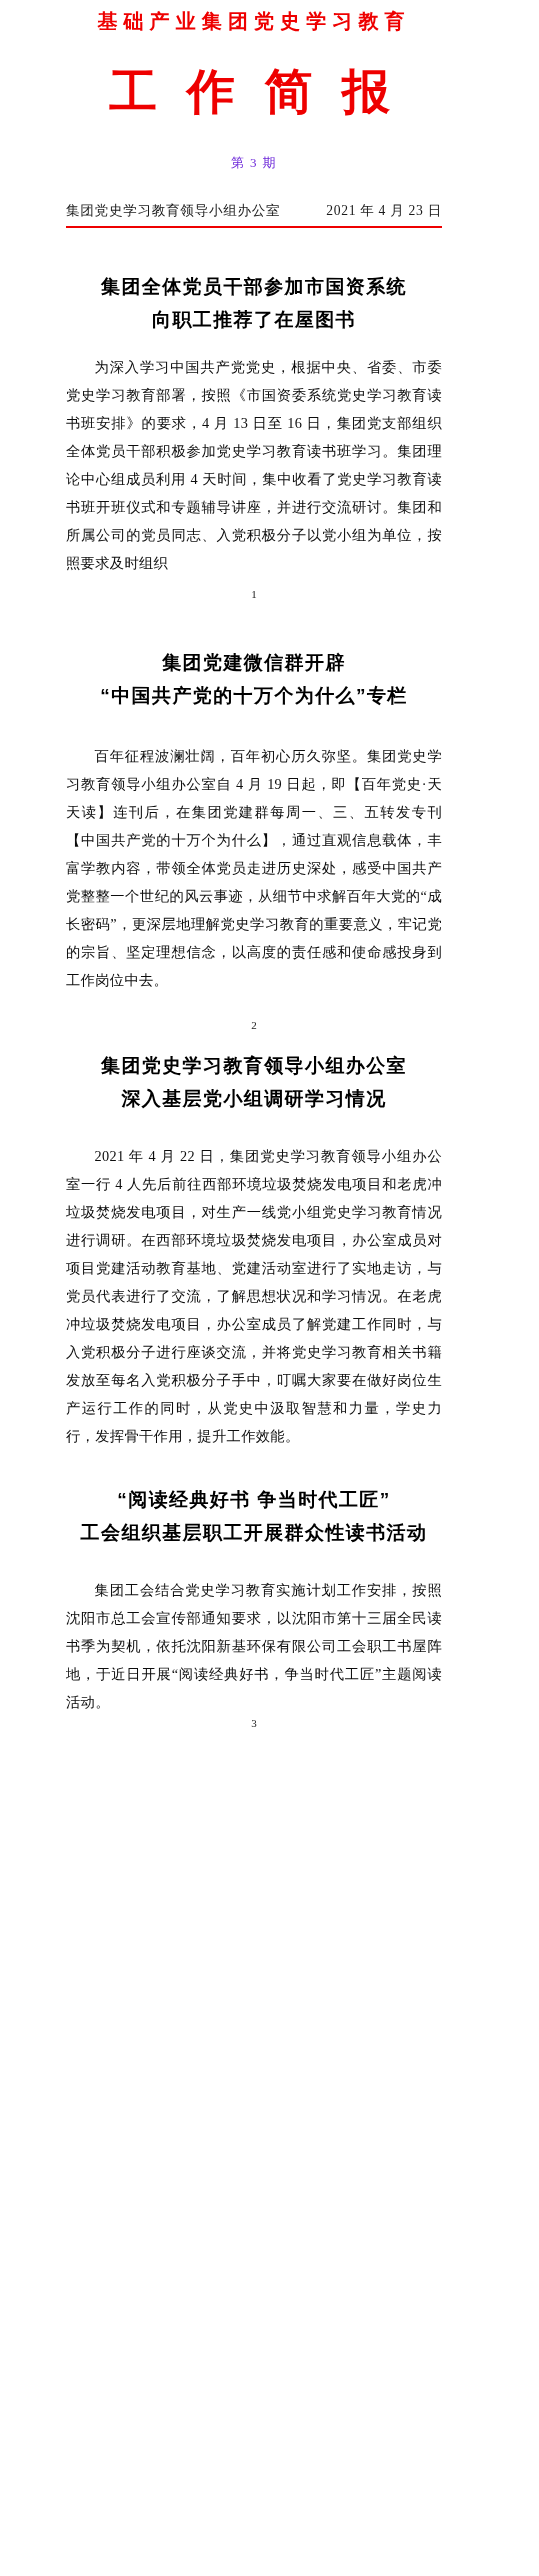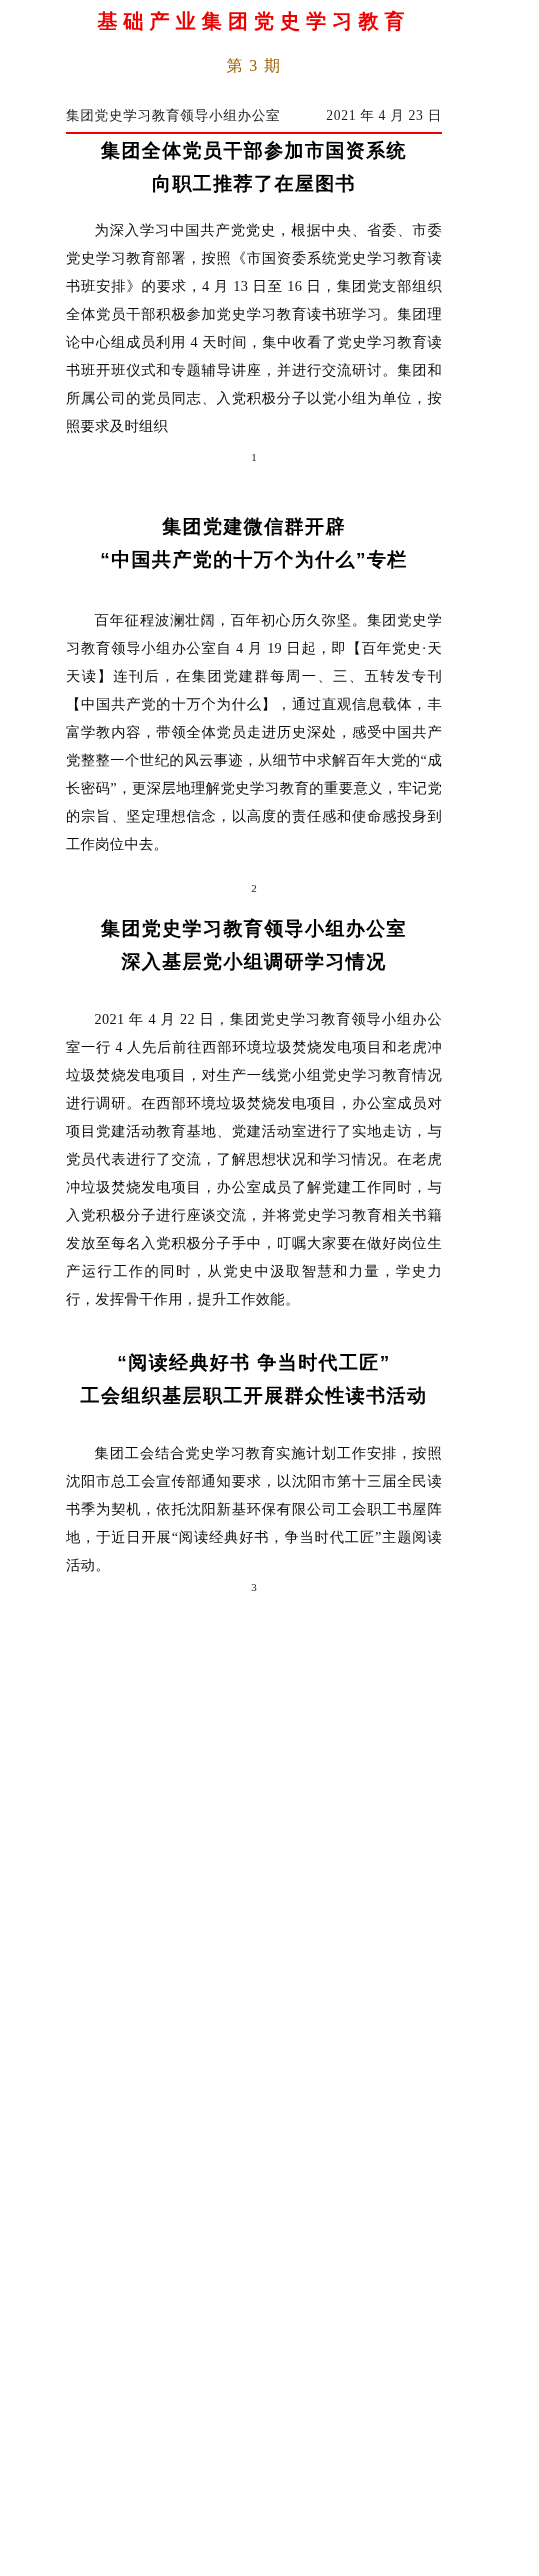--- a/index.html
+++ b/index.html
@@ -26,23 +26,23 @@
     margin-top: 26px;
     color: #ee0000;
     font-size: 48px;
     font-weight: bold;
     letter-spacing: 8.8px;
     line-height: 1.3;
     font-family: "Liberation Serif", "DejaVu Serif", serif;
     white-space: nowrap;
   }
   .issue-no {
-    margin-top: 21px;
-    font-size: 16px;
-    color: #a16207;
+    margin-top: 30px;
+    font-size: 13px;
+    color: #6d28d9;
     letter-spacing: 1.4px;
   }
   .issuer-row {
     width: 376px;
     margin: 30px auto 0 auto;
     display: flex;
     justify-content: space-between;
     align-items: flex-end;
     font-size: 13.6px;
     letter-spacing: 0.7px;
@@ -61,21 +61,21 @@
   .art-title {
     text-align: center;
     font-family: "Liberation Sans", "DejaVu Sans", sans-serif;
     font-size: 19px;
     font-weight: bold;
     color: #000;
     letter-spacing: 1.4px;
     line-height: 33px;
   }
   .art-title .tl { display: block; }
-  .t1 { }
+  .t1 { margin-top: 42px; }
   .t2 { margin-top: 45px; }
   .t3 { margin-top: 16.3px; }
   .t4 { margin-top: 33px; }
 
   .para {
     font-size: 14.3px;
     line-height: 28px;
     letter-spacing: 0.3px;
     text-align: justify;
     text-indent: 2em;
@@ -99,20 +99,21 @@
   .pn2 { margin-top: 24.5px; }
   .pn3 { margin-top: 1.4px; }
 </style>
 </head>
 <body>
 
 <div class="page">
 
   <header class="masthead">
     <div class="super-title">基础产业集团党史学习教育</div>
+    <div class="main-title">工 作 简 报</div>
     <div class="issue-no">第 3 期</div>
     <div class="issuer-row">
       <span>集团党史学习教育领导小组办公室</span>
       <span>2021 年 4 月 23 日</span>
     </div>
     <div class="red-rule"></div>
   </header>
 
   <main class="content">
 

